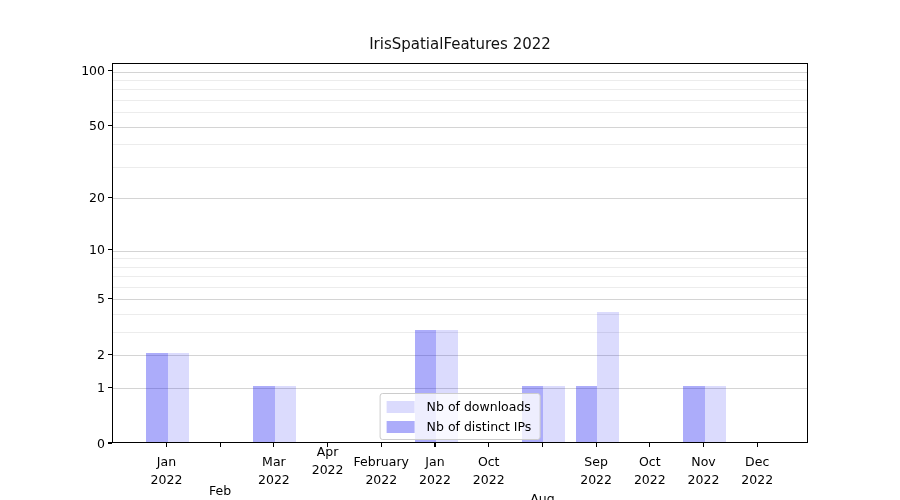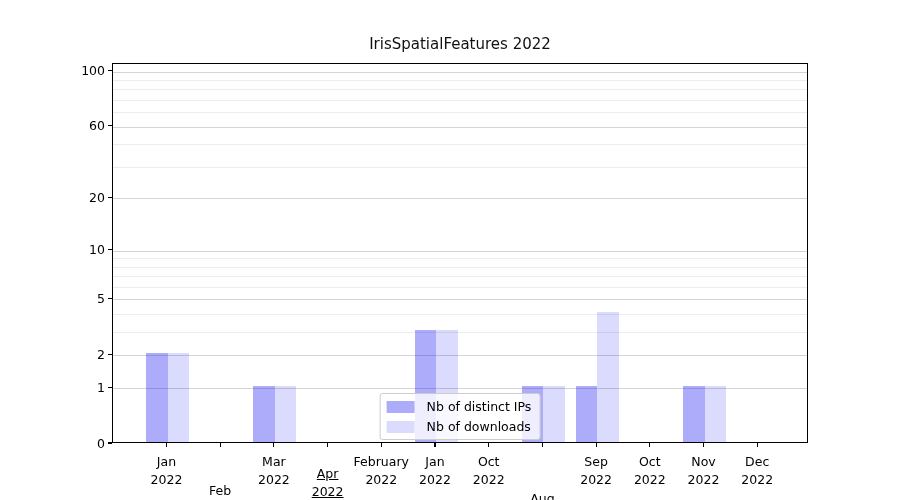--- a/index.html
+++ b/index.html
@@ -73,26 +73,26 @@
 </style>
 </head>
 <body>
 
 <div class="figure">
   <div class="chart-title">IrisSpatialFeatures 2022</div>
 
   <div class="plot">
     <div class="legend">
       <div class="legend-row">
+        <span class="legend-swatch" style="background: rgba(16, 16, 240, 0.15);"></span>
+        <span class="legend-label">Nb of downloads</span>
+      </div>
+      <div class="legend-row">
         <span class="legend-swatch" style="background: rgba(16, 16, 240, 0.35);"></span>
         <span class="legend-label">Nb of distinct IPs</span>
-      </div>
-      <div class="legend-row">
-        <span class="legend-swatch" style="background: rgba(16, 16, 240, 0.15);"></span>
-        <span class="legend-label">Nb of downloads</span>
       </div>
     </div>
   <div class="gridline minor" style="top: 268.1px;"></div>
       <div class="gridline minor" style="top: 250.1px;"></div>
       <div class="gridline minor" style="top: 223px;"></div>
       <div class="gridline minor" style="top: 212.2px;"></div>
       <div class="gridline minor" style="top: 202.7px;"></div>
       <div class="gridline minor" style="top: 194.2px;"></div>
       <div class="gridline minor" style="top: 102.9px;"></div>
       <div class="gridline minor" style="top: 80.4px;"></div>
@@ -125,35 +125,35 @@
     <div class="ytick-label" style="left: 61px; top: 379.6px;">1</div>
     <div class="tick-mark" style="left: 107.5px; top: 386.5px; width: 4px; height: 1.2px;"></div>
     <div class="ytick-label" style="left: 61px; top: 346.9px;">2</div>
     <div class="tick-mark" style="left: 107.5px; top: 353.8px; width: 4px; height: 1.2px;"></div>
     <div class="ytick-label" style="left: 61px; top: 290.9px;">5</div>
     <div class="tick-mark" style="left: 107.5px; top: 297.8px; width: 4px; height: 1.2px;"></div>
     <div class="ytick-label" style="left: 61px; top: 242px;">10</div>
     <div class="tick-mark" style="left: 107.5px; top: 248.9px; width: 4px; height: 1.2px;"></div>
     <div class="ytick-label" style="left: 61px; top: 189.8px;">20</div>
     <div class="tick-mark" style="left: 107.5px; top: 196.7px; width: 4px; height: 1.2px;"></div>
-    <div class="ytick-label" style="left: 61px; top: 118.3px;">60</div>
+    <div class="ytick-label" style="left: 61px; top: 118.3px;">50</div>
     <div class="tick-mark" style="left: 107.5px; top: 125.2px; width: 4px; height: 1.2px;"></div>
     <div class="ytick-label" style="left: 61px; top: 63.1px;">100</div>
     <div class="tick-mark" style="left: 107.5px; top: 70px; width: 4px; height: 1.2px;"></div>
     <div class="tick-mark" style="left: 165.9px; top: 443px; width: 1.2px; height: 4px;"></div>
     <div class="xtick-label" style="left: 166.5px; top: 453px;">Jan
 2022</div>
     <div class="tick-mark" style="left: 219.6px; top: 443px; width: 1.2px; height: 4px;"></div>
     <div class="xtick-label" style="left: 220.2px; top: 453px; margin-top: 29px;">Feb
 2022</div>
     <div class="tick-mark" style="left: 273.3px; top: 443px; width: 1.2px; height: 4px;"></div>
     <div class="xtick-label" style="left: 273.9px; top: 453px;">Mar
 2022</div>
     <div class="tick-mark" style="left: 327px; top: 443px; width: 1.2px; height: 4px;"></div>
-    <div class="xtick-label" style="left: 327.6px; top: 465px; text-decoration: underline;">Apr
+    <div class="xtick-label" style="left: 327.6px; top: 443px;">Apr
 2022</div>
     <div class="tick-mark" style="left: 380.7px; top: 443px; width: 1.2px; height: 4px;"></div>
     <div class="xtick-label" style="left: 381.3px; top: 453px;">February
 2022</div>
     <div class="tick-mark" style="left: 434.4px; top: 443px; width: 1.2px; height: 4px;"></div>
     <div class="xtick-label" style="left: 435px; top: 453px;">Jan
 2022</div>
     <div class="tick-mark" style="left: 488.1px; top: 443px; width: 1.2px; height: 4px;"></div>
     <div class="xtick-label" style="left: 488.7px; top: 453px;">Oct
 2022</div>

